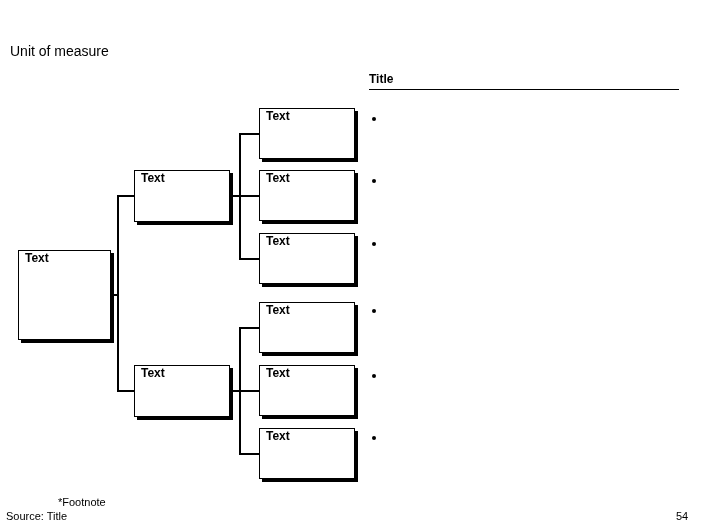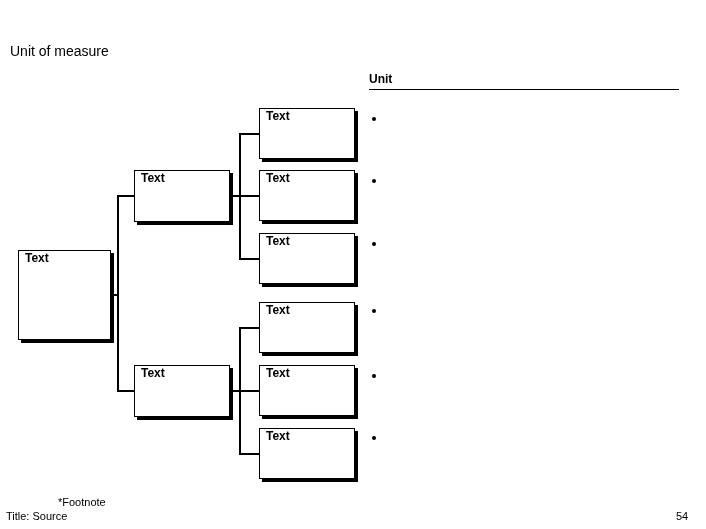--- a/index.html
+++ b/index.html
@@ -150,21 +150,21 @@
   }
 </style>
 </head>
 <body>
 
 <div id="slide">
 
   <div id="unit-of-measure">Unit of measure</div>
 
   <div id="title-block">
-    <div id="title-text">Unit</div>
+    <div id="title-text">Title</div>
     <div id="title-rule"></div>
   </div>
 
   <div class="conn conn-h c-root-stub"></div>
   <div class="conn conn-v c-root-spine"></div>
   <div class="conn conn-h c-root-to-m1"></div>
   <div class="conn conn-h c-root-to-m2"></div>
 
   <div class="conn conn-h c-m1-stub"></div>
   <div class="conn conn-v c-m1-spine"></div>
@@ -227,16 +227,16 @@
   <div class="bullet-row b5">
     <span class="bullet-dot"></span>
     <span class="bullet-text"></span>
   </div>
   <div class="bullet-row b6">
     <span class="bullet-dot"></span>
     <span class="bullet-text"></span>
   </div>
 
   <div id="footnote">*Footnote</div>
-  <div id="source">Title: Source</div>
+  <div id="source">Source: Title</div>
   <div id="page-number">54</div>
 
 </div>
 
 </body></html>

